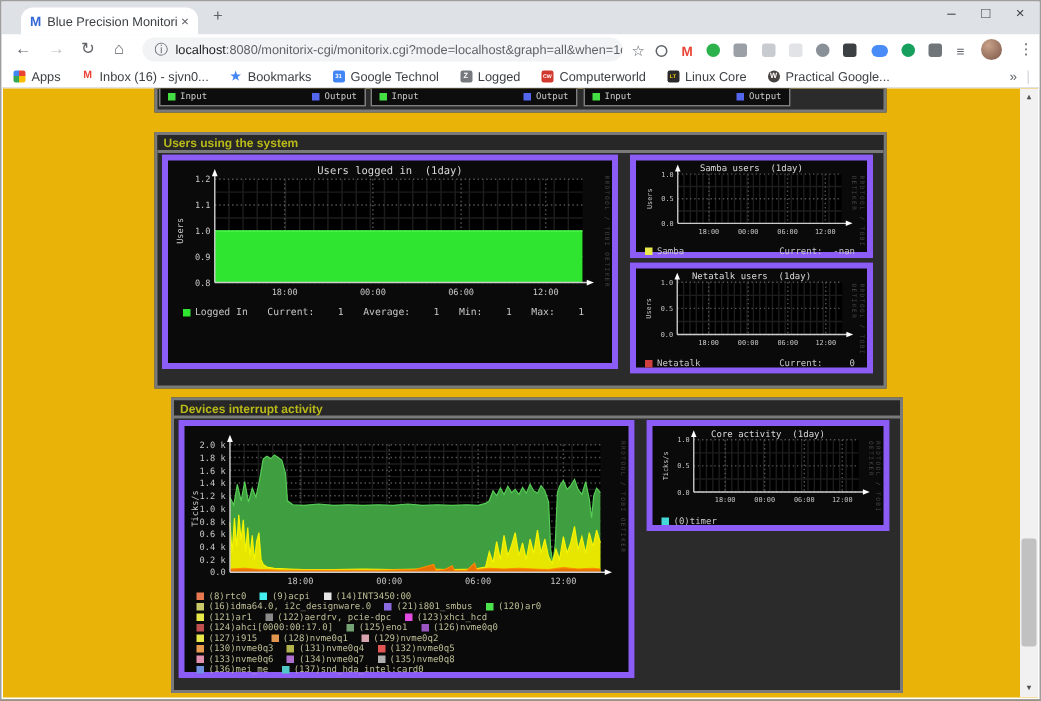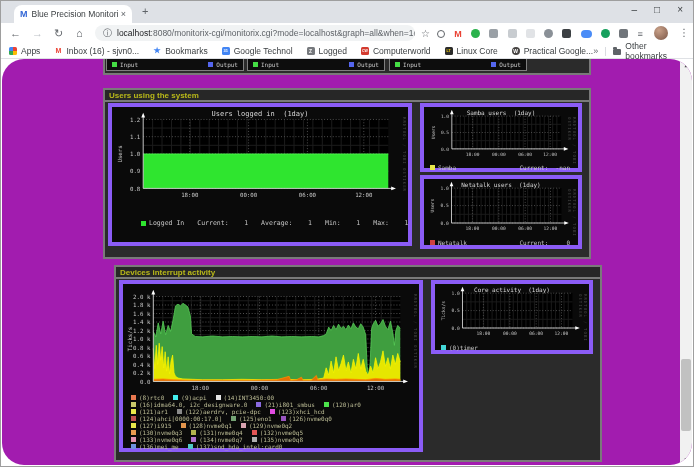--- a/index.html
+++ b/index.html
@@ -45,22 +45,22 @@
   .fav-computerworld{background:#d33a2f;font-size:3.5px;}
   .fav-linux-today{background:#2b2b2b;color:#ffd600;font-size:3.5px;}
   .fav-practical-tech{background:#464342;border-radius:50%;font-size:5px;}
   .bm-overflow{margin-left:auto;color:#5f6368;padding-right:7px;font-size:9px;}
   .bm-sep{width:1px;height:9px;background:#dadce0;margin-right:7px;}
   .bm-other{display:flex;align-items:center;padding-right:8px;}
   .folder{width:9px;height:6px;background:#5f6368;border-radius:1px;position:relative;margin-right:4px;margin-top:1px;}
   .folder::before{content:"";position:absolute;top:-2px;left:0;width:4px;height:2px;background:#5f6368;border-radius:1px 1px 0 0;}
 
   
-  .page{position:absolute;left:1px;right:1px;top:58px;bottom:1px;background:#a21caf;overflow:hidden;
-        font-family:"DejaVu Sans Mono",monospace;border-radius:22px;}
+  .page{position:absolute;left:1px;right:1px;top:58px;bottom:1px;background:#eab308;overflow:hidden;
+        font-family:"DejaVu Sans Mono",monospace;}
   .section{position:absolute;background:#2b2b2b;border:2px solid #7a7a7a;}
   .partial{left:101px;top:-88px;width:484px;height:100px;}
   .pbox{position:absolute;bottom:2px;width:136px;height:56px;background:#0d0d0d;border:1px solid #7f7f7f;}
   .pbox1{left:1px}.pbox2{left:142px}.pbox3{left:284px}
   .plg{position:absolute;bottom:2px;left:5px;right:5px;display:flex;justify-content:space-between;
        font-size:6px;color:#c8c8c8;}
   .sq{display:inline-block;width:5px;height:5px;margin-right:3px;}
   .s1{left:101px;top:29px;width:484px;height:167px;}
   .s2{left:112px;top:206px;width:484px;height:193px;}
   .section-header{position:absolute;left:0;top:0;right:0;height:9px;background:#272727;border-bottom:2px solid #7a7a7a;
@@ -68,21 +68,21 @@
   .gbox{position:absolute;background:#0a0a0a;border:4px solid #8b5cf6;box-sizing:border-box;}
   .users{left:3px;top:13px;width:304px;height:143px;}
   .samba{left:315px;top:13px;width:162px;height:69px;}
   .netatalk{left:315px;top:85px;width:162px;height:74px;}
   .interrupts{left:3px;top:13px;width:304px;height:172px;}
   .core{left:315px;top:13px;width:162px;height:74px;}
   .g-svg{position:absolute;inset:0;width:100%;height:100%;}
   .g-title{position:absolute;top:3px;left:0;right:0;text-align:center;color:#d9d9d9;font-size:7px;white-space:pre;}
   .small .g-title{font-size:6px;top:2px;}
   .g-legend{position:absolute;color:#c6c6c6;}
-  .lg-users{left:10px;top:112px;display:flex;gap:13px;font-size:6.5px;white-space:pre;margin-left:19px;}
+  .lg-users{left:10px;top:97px;display:flex;gap:13px;font-size:6.5px;white-space:pre;}
   .lg-int{left:8px;top:110px;line-height:7px;color:#bdbd96;font-size:6px;}
   .lg-int .lrow{display:flex;gap:9px;white-space:pre;}
   .lg-small{left:6px;right:8px;display:flex;justify-content:space-between;font-size:6px;white-space:pre;}
   .samba .lg-small{top:57px;}
   .netatalk .lg-small{top:60px;}
   .core .lg-small{top:60px;}
   .li{display:flex;align-items:center;}
   .g-wm{position:absolute;right:1px;top:10px;writing-mode:vertical-rl;font-size:4px;color:#474747;letter-spacing:1px;}
 
   .scrollbar{position:absolute;right:0;top:0;width:12px;height:100%;background:#f1f1f1;}
@@ -167,24 +167,20 @@
           <span class="fav fav-linux-today">LT</span>
           <span>Linux Core</span>
         </span>
         <span class="bm-item">
           <span class="fav fav-practical-tech">W</span>
           <span>Practical Google...</span>
         </span>
       </div>
     <span class="bm-overflow">»</span>
     <span class="bm-sep"></span>
-    <div class="bm-other">
-      <span class="folder"></span>
-      <span>Other bookmarks</span>
-    </div>
   </div>
 
   <div class="page">
 
     <div class="section partial">
       <div class="pbox pbox1">
         <div class="plg">
             <span class="li">
               <span class="sq sq-in" style="background: rgb(68, 221, 68);"></span>
               <span>Input</span>

